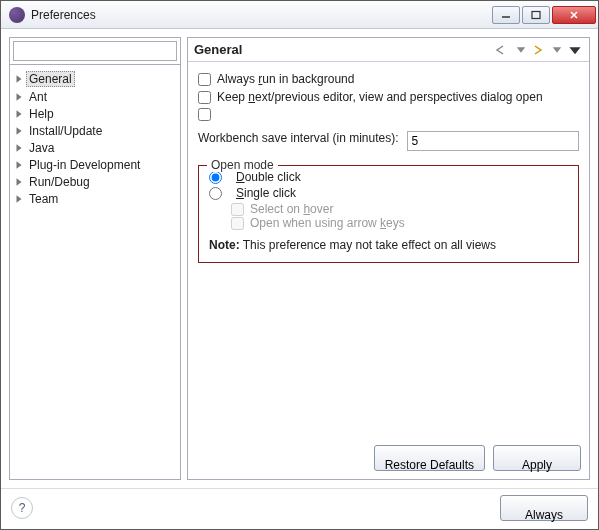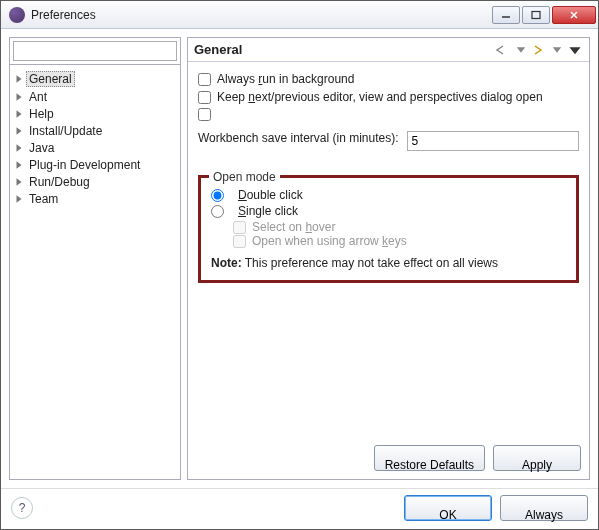--- a/index.html
+++ b/index.html
@@ -31,21 +31,21 @@
 .navicon.on { color: #c90; }
 .navicon svg { width: 100%; height: 100%; }
 
 .content { flex: 1; padding: 10px 10px 4px 10px; display: flex; flex-direction: column; gap: 4px; color: #222; }
 .chk { display: flex; align-items: center; gap: 6px; }
 .chk input[type=checkbox] { width: 13px; height: 13px; }
 .chk.disabled { color: #999; }
 .row { display: flex; align-items: flex-start; gap: 8px; margin-top: 6px; }
 .row input[type=text] { border: 1px solid #abadb3; height: 20px; padding: 1px 4px; flex: 1; }
 
-.group { border: 3px solid #7f1d1d; margin-top: 20px; padding: 8px 10px 10px 10px; position: relative; }
+.group { border: 1px solid #7f1d1d; margin-top: 10px; padding: 2px 10px 10px 10px; position: relative; }
 .group .legend { position: absolute; top: -8px; left: 8px; background: #fff; padding: 0 4px; color: #333; }
 .radiorow { display: flex; align-items: center; gap: 14px; margin: 2px 0; }
 .indent { margin-left: 22px; }
 .note { margin-top: 8px; }
 .note b { font-weight: bold; }
 
 .btnrow { display: flex; justify-content: flex-end; gap: 8px; padding: 8px; }
 .btn { min-width: 88px; height: 22px; border: 1px solid #8a9; border-color: #8893a6; background: linear-gradient(#fefefe,#e5e9f0); border-radius: 3px; cursor: pointer; padding: 12px 10px; }
 .btn.def { border-color: #2d7bd4; box-shadow: 0 0 0 1px #7ab6f3 inset; }
 
@@ -221,16 +221,15 @@
       <button class="btn"><span>Restore Defaults</span></button>
       <button class="btn"><span>Apply</span></button>
     </div>
   </div>
 </div>
 
 <div class="footer">
   <div class="help">?</div>
   <div class="spacer"></div>
   <div class="btnrow" style="padding:0">
-    <button class="btn def"><span>OK</span></button>
     <button class="btn"><span>Always</span></button>
   </div>
 </div>
 
 </body></html>

